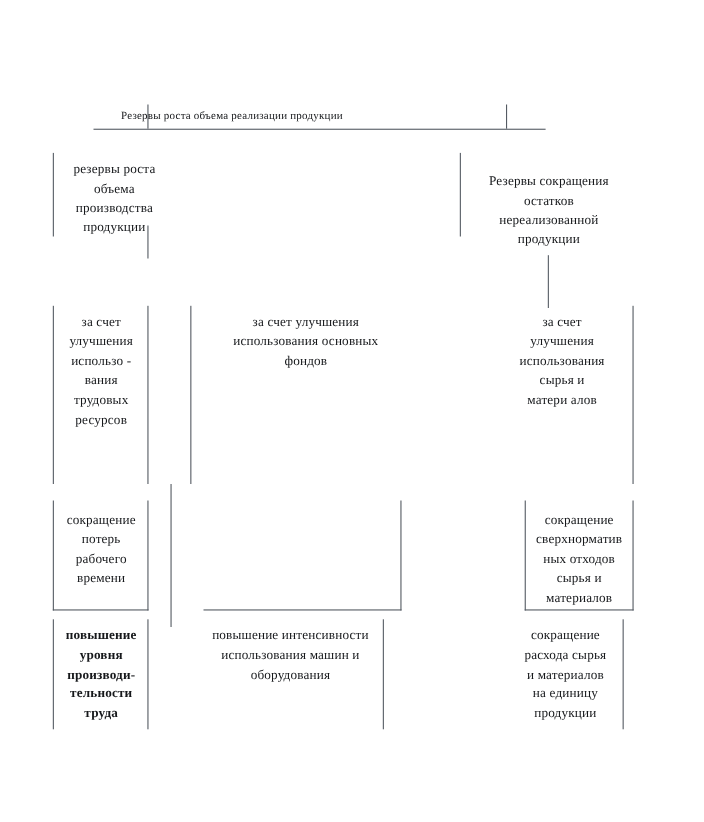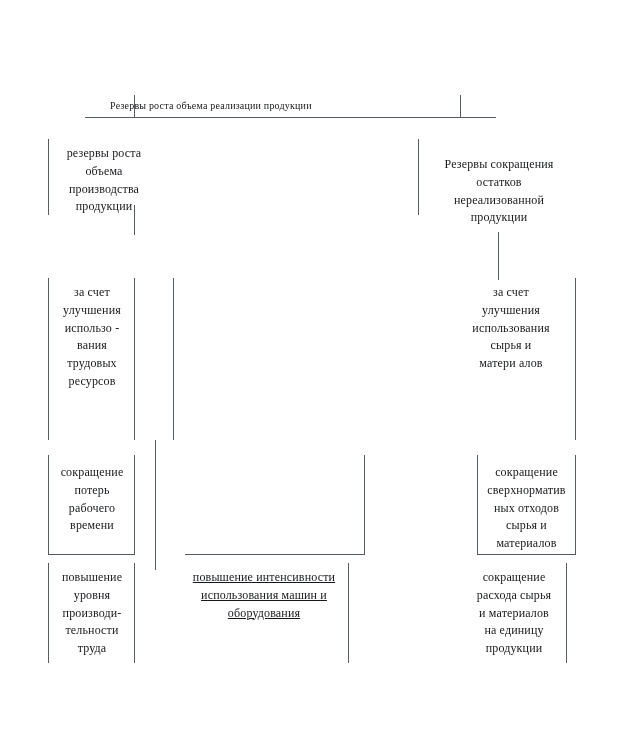--- a/index.html
+++ b/index.html
@@ -84,20 +84,23 @@
   <div class="vline" style="left:48px; top:278px; height:162px;"></div>
   <div class="vline" style="left:134px; top:278px; height:162px;"></div>
   <div class="node" style="left:50px; top:281px; width:84px;">за счет
 улучшения
 использо -
 вания
 трудовых
 ресурсов</div>
 
   <div class="vline" style="left:173px; top:278px; height:162px;"></div>
+  <div class="node" style="left:178px; top:281px; width:200px;">за счет улучшения
+использования основных
+фондов</div>
 
   <div class="vline" style="left:575px; top:278px; height:162px;"></div>
   <div class="node" style="left:448px; top:281px; width:126px;">за счет
 улучшения
 использования
 сырья и
 матери алов</div>
 
   <div class="vline" style="left:155px; top:440px; height:130px;"></div>
 
@@ -116,28 +119,28 @@
   <div class="vline" style="left:575px; top:455px; height:100px;"></div>
   <div class="hline" style="left:477px; top:554px; width:99px;"></div>
   <div class="node" style="left:478px; top:461px; width:97px;">сокращение
 сверхнорматив
 ных отходов
 сырья и
 материалов</div>
 
   <div class="vline" style="left:48px; top:563px; height:100px;"></div>
   <div class="vline" style="left:134px; top:563px; height:100px;"></div>
-  <div class="node" style="left:50px; top:566px; width:84px;">повышение
+  <div class="node" style="left:50px; top:566px; width:84px;font-weight:bold;">повышение
 уровня
 производи-
 тельности
 труда</div>
 
   <div class="vline" style="left:348px; top:563px; height:100px;"></div>
-  <div class="node" style="left:180px; top:566px; width:168px;text-decoration:underline;">повышение интенсивности
+  <div class="node" style="left:180px; top:566px; width:168px;">повышение интенсивности
 использования машин и
 оборудования</div>
 
   <div class="vline" style="left:566px; top:563px; height:100px;"></div>
   <div class="node" style="left:462px; top:566px; width:104px;">сокращение
 расхода сырья
 и материалов
 на единицу
 продукции</div>
 

